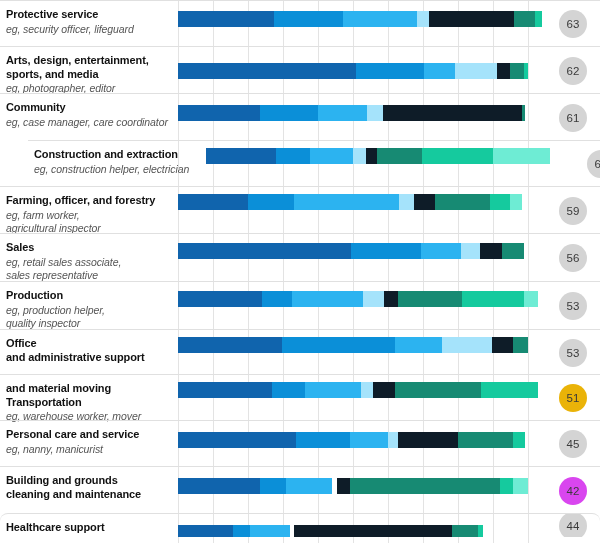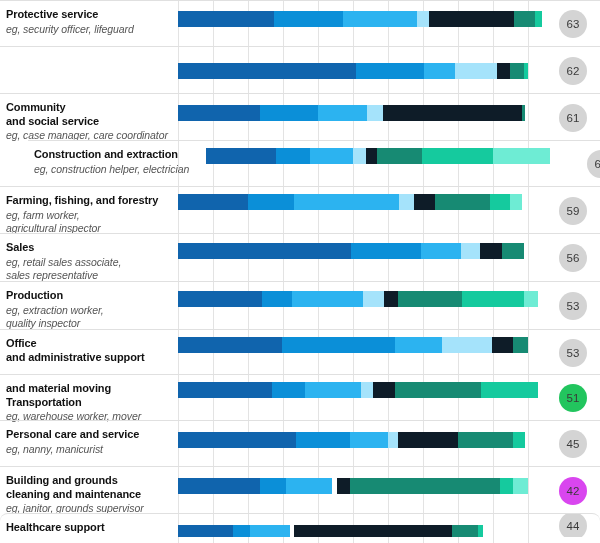--- a/index.html
+++ b/index.html
@@ -133,36 +133,44 @@
           <div class="seg" style="width: 69px; background: rgb(11, 143, 216);"></div>
           <div class="seg" style="width: 74px; background: rgb(44, 179, 240);"></div>
           <div class="seg" style="width: 12px; background: rgb(165, 227, 251);"></div>
           <div class="seg" style="width: 85px; background: rgb(14, 28, 40);"></div>
           <div class="seg" style="width: 21px; background: rgb(23, 138, 115);"></div>
           <div class="seg" style="width: 7px; background: rgb(21, 202, 158);"></div>
         </div>
         <div class="badge" style="top: 9px; background: rgb(212, 212, 212);">63</div>
       </div>
       <div class="row" style="height: 47px;">
+        <div class="label-block">
+          <div class="occ-title">
+            <div>Arts, design, entertainment,</div>
+            <div>sports, and media</div>
+          </div>
+          <div class="occ-eg">
+            <div>eg, photographer, editor</div>
+          </div>
+        </div>
         <div class="bar" style="top: 16px;">
           <div class="seg" style="width: 178px; background: rgb(16, 100, 173);"></div>
           <div class="seg" style="width: 68px; background: rgb(11, 143, 216);"></div>
           <div class="seg" style="width: 31px; background: rgb(44, 179, 240);"></div>
           <div class="seg" style="width: 42px; background: rgb(165, 227, 251);"></div>
           <div class="seg" style="width: 13px; background: rgb(14, 28, 40);"></div>
           <div class="seg" style="width: 14px; background: rgb(23, 138, 115);"></div>
           <div class="seg" style="width: 4px; background: rgb(21, 202, 158);"></div>
         </div>
         <div class="badge" style="top: 10px; background: rgb(212, 212, 212);">62</div>
       </div>
       <div class="row" style="height: 47px; padding-left: 43px;">
         <div class="label-block">
           <div class="occ-title">
             <div>Community</div>
-            <div>and social service</div>
           </div>
           <div class="occ-eg">
             <div>eg, case manager, care coordinator</div>
           </div>
         </div>
         <div class="bar" style="top: 11px;">
           <div class="seg" style="width: 82px; background: rgb(16, 100, 173);"></div>
           <div class="seg" style="width: 58px; background: rgb(11, 143, 216);"></div>
           <div class="seg" style="width: 49px; background: rgb(44, 179, 240);"></div>
           <div class="seg" style="width: 16px; background: rgb(165, 227, 251);"></div>
@@ -188,21 +196,21 @@
           <div class="seg" style="width: 11px; background: rgb(14, 28, 40);"></div>
           <div class="seg" style="width: 45px; background: rgb(23, 138, 115);"></div>
           <div class="seg" style="width: 71px; background: rgb(21, 202, 158);"></div>
           <div class="seg" style="width: 57px; background: rgb(110, 236, 212);"></div>
         </div>
         <div class="badge" style="top: 9px; background: rgb(212, 212, 212);">60</div>
       </div>
       <div class="row" style="height: 47px;">
         <div class="label-block">
           <div class="occ-title">
-            <div>Farming, fishing, and forestry</div>
+            <div>Farming, officer, and forestry</div>
           </div>
           <div class="occ-eg">
             <div>eg, farm worker,</div>
             <div>agricultural inspector</div>
           </div>
         </div>
         <div class="bar" style="top: 7px;">
           <div class="seg" style="width: 70px; background: rgb(16, 100, 173);"></div>
           <div class="seg" style="width: 46px; background: rgb(11, 143, 216);"></div>
           <div class="seg" style="width: 105px; background: rgb(44, 179, 240);"></div>
@@ -233,21 +241,21 @@
           <div class="seg" style="width: 22px; background: rgb(23, 138, 115);"></div>
         </div>
         <div class="badge" style="top: 10px; background: rgb(212, 212, 212);">56</div>
       </div>
       <div class="row" style="height: 48px;">
         <div class="label-block">
           <div class="occ-title">
             <div>Production</div>
           </div>
           <div class="occ-eg">
-            <div>eg, extraction worker,</div>
+            <div>eg, production helper,</div>
             <div>quality inspector</div>
           </div>
         </div>
         <div class="bar" style="top: 9px;">
           <div class="seg" style="width: 84px; background: rgb(16, 100, 173);"></div>
           <div class="seg" style="width: 30px; background: rgb(11, 143, 216);"></div>
           <div class="seg" style="width: 71px; background: rgb(44, 179, 240);"></div>
           <div class="seg" style="width: 21px; background: rgb(165, 227, 251);"></div>
           <div class="seg" style="width: 14px; background: rgb(14, 28, 40);"></div>
           <div class="seg" style="width: 64px; background: rgb(23, 138, 115);"></div>
@@ -285,21 +293,21 @@
         </div>
         <div class="bar" style="top: 7px;">
           <div class="seg" style="width: 94px; background: rgb(16, 100, 173);"></div>
           <div class="seg" style="width: 33px; background: rgb(11, 143, 216);"></div>
           <div class="seg" style="width: 56px; background: rgb(44, 179, 240);"></div>
           <div class="seg" style="width: 12px; background: rgb(165, 227, 251);"></div>
           <div class="seg" style="width: 22px; background: rgb(14, 28, 40);"></div>
           <div class="seg" style="width: 86px; background: rgb(23, 138, 115);"></div>
           <div class="seg" style="width: 57px; background: rgb(21, 202, 158);"></div>
         </div>
-        <div class="badge" style="top: 9px; background: #22c55e;">51</div>
+        <div class="badge" style="top: 9px; background: #eab308;">51</div>
       </div>
       <div class="row" style="height: 46px;">
         <div class="label-block">
           <div class="occ-title">
             <div>Personal care and service</div>
           </div>
           <div class="occ-eg">
             <div>eg, nanny, manicurist</div>
           </div>
         </div>
@@ -312,23 +320,20 @@
           <div class="seg" style="width: 55px; background: rgb(23, 138, 115);"></div>
           <div class="seg" style="width: 12px; background: rgb(21, 202, 158);"></div>
         </div>
         <div class="badge" style="top: 9px; background: rgb(212, 212, 212);">45</div>
       </div>
       <div class="row" style="height: 47px; padding-left: 12px;">
         <div class="label-block">
           <div class="occ-title">
             <div>Building and grounds</div>
             <div>cleaning and maintenance</div>
-          </div>
-          <div class="occ-eg">
-            <div>eg, janitor, grounds supervisor</div>
           </div>
         </div>
         <div class="bar" style="top: 11px;">
           <div class="seg" style="width: 82px; background: rgb(16, 100, 173);"></div>
           <div class="seg" style="width: 26px; background: rgb(11, 143, 216);"></div>
           <div class="seg" style="width: 46px; background: rgb(44, 179, 240);"></div>
           <div class="seg" style="width: 5px; background: rgb(255, 255, 255);"></div>
           <div class="seg" style="width: 13px; background: rgb(14, 28, 40);"></div>
           <div class="seg" style="width: 150px; background: rgb(23, 138, 115);"></div>
           <div class="seg" style="width: 13px; background: rgb(21, 202, 158);"></div>

